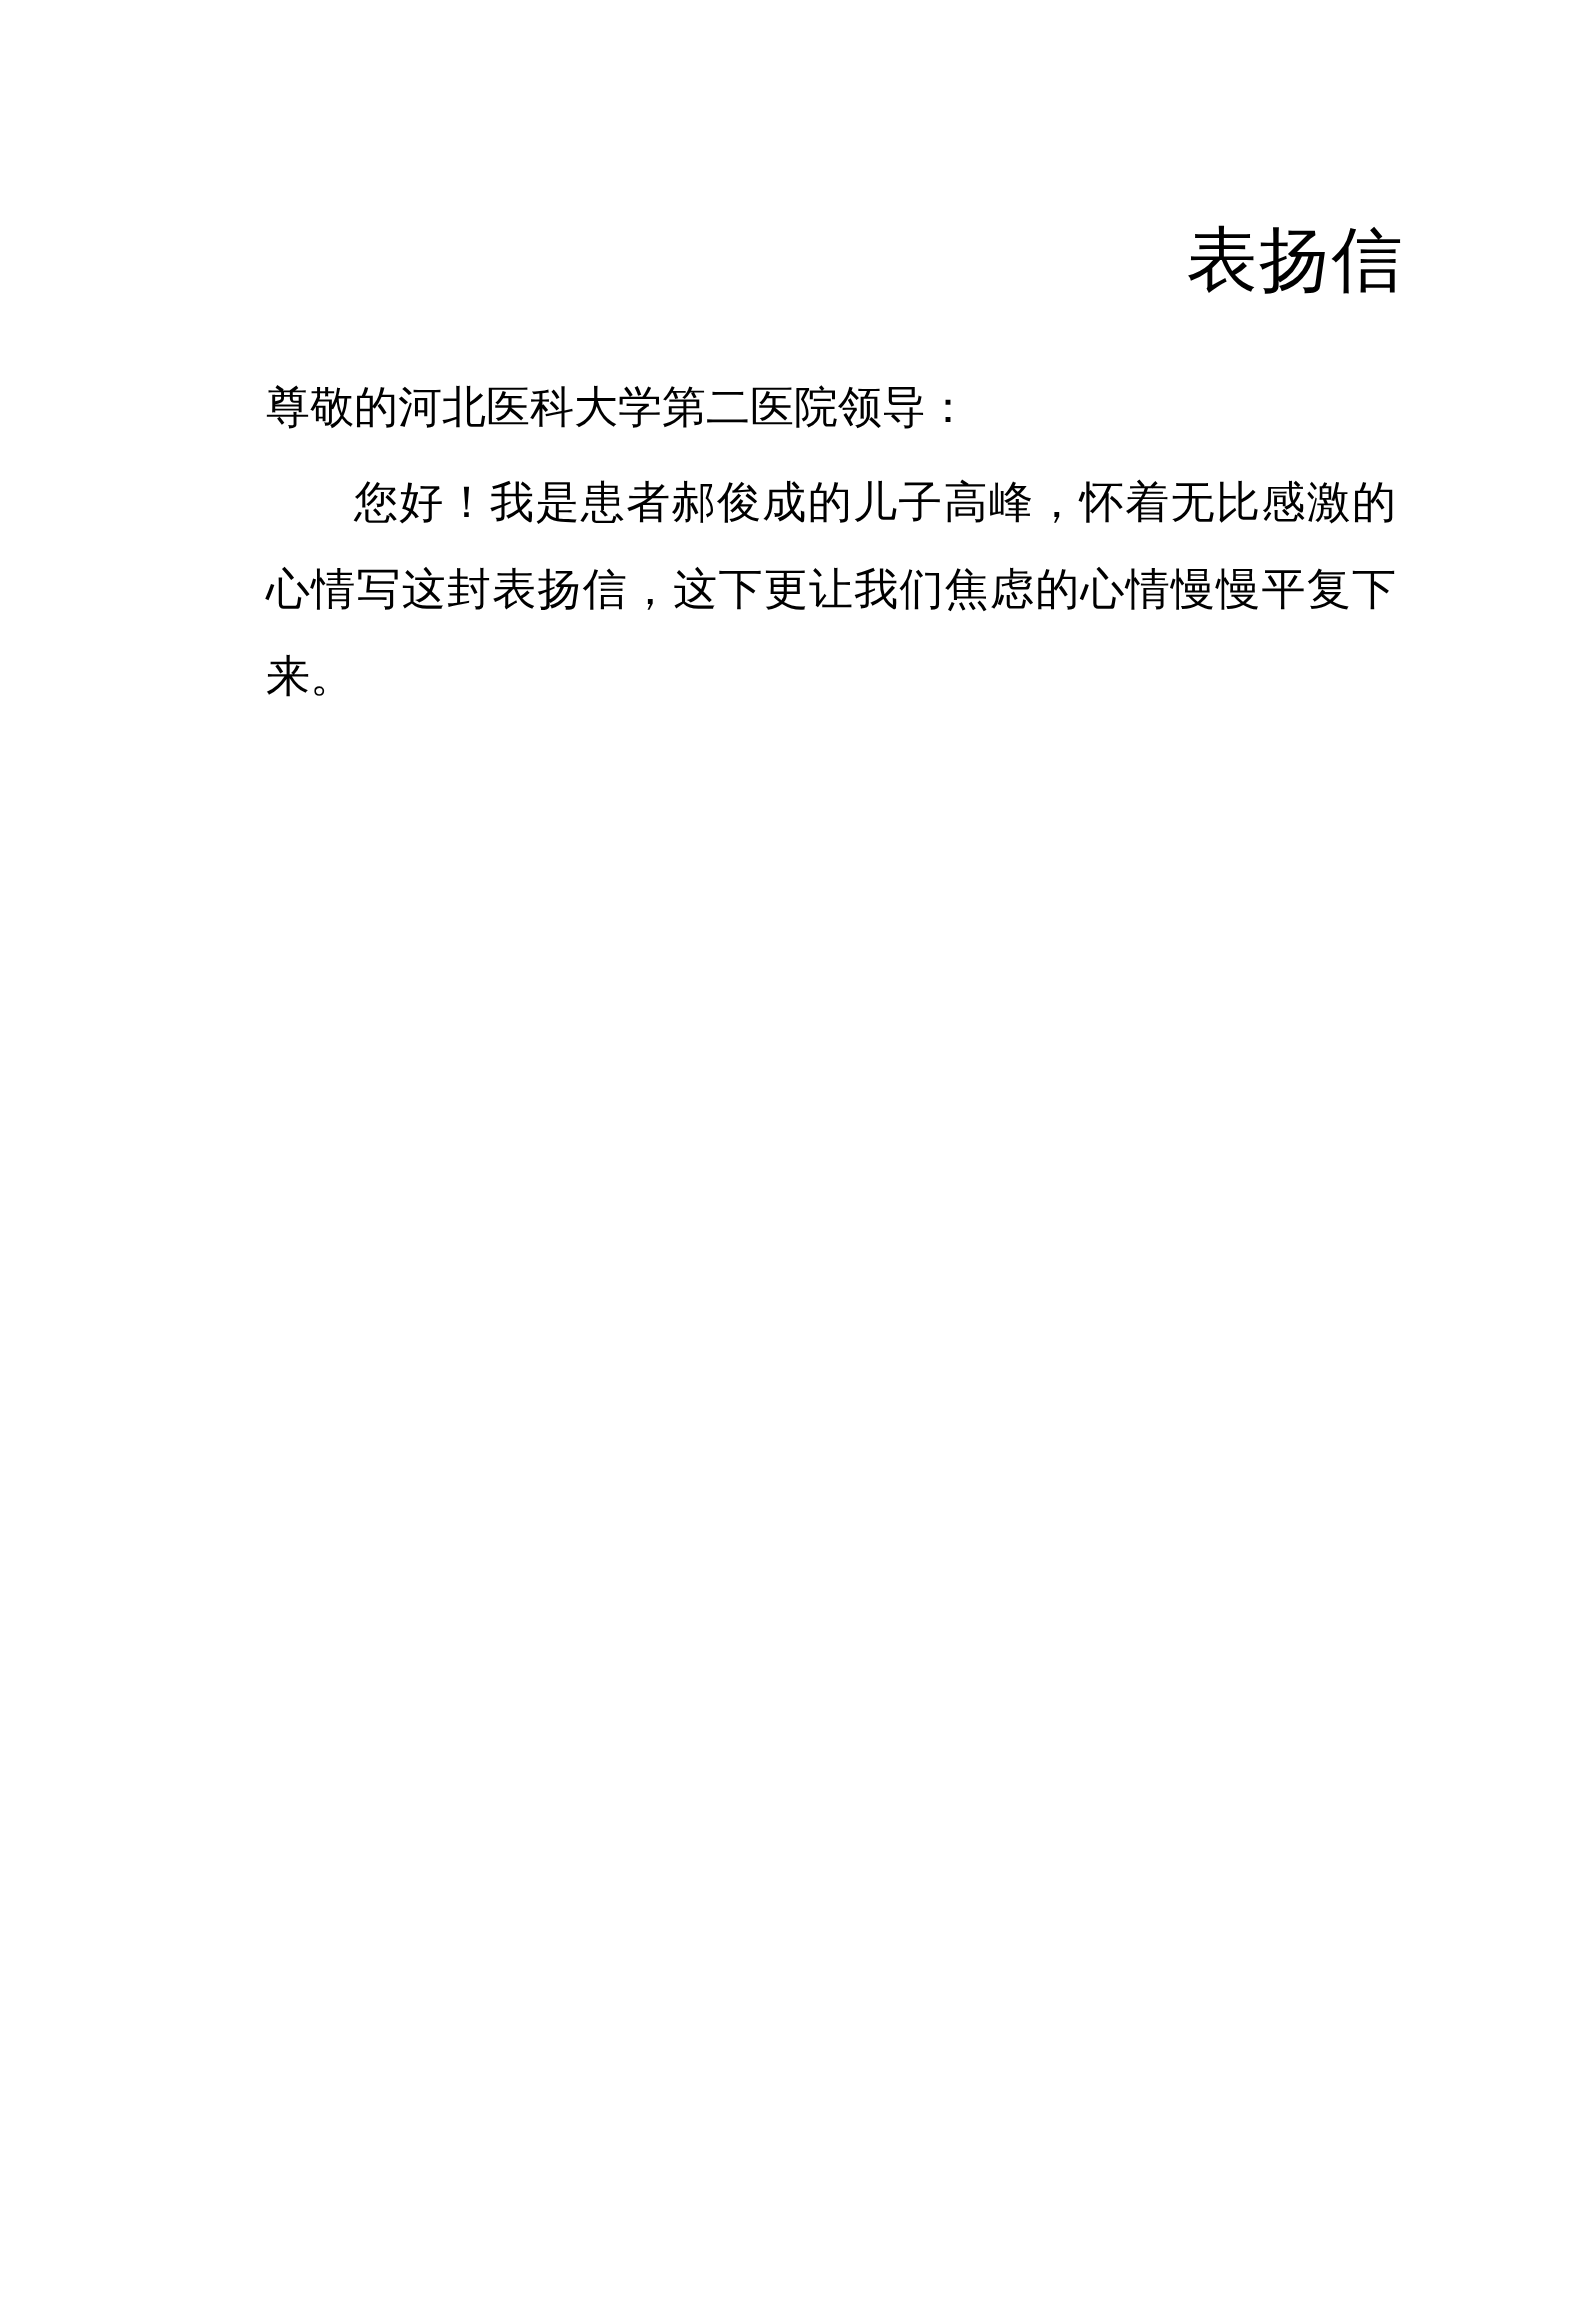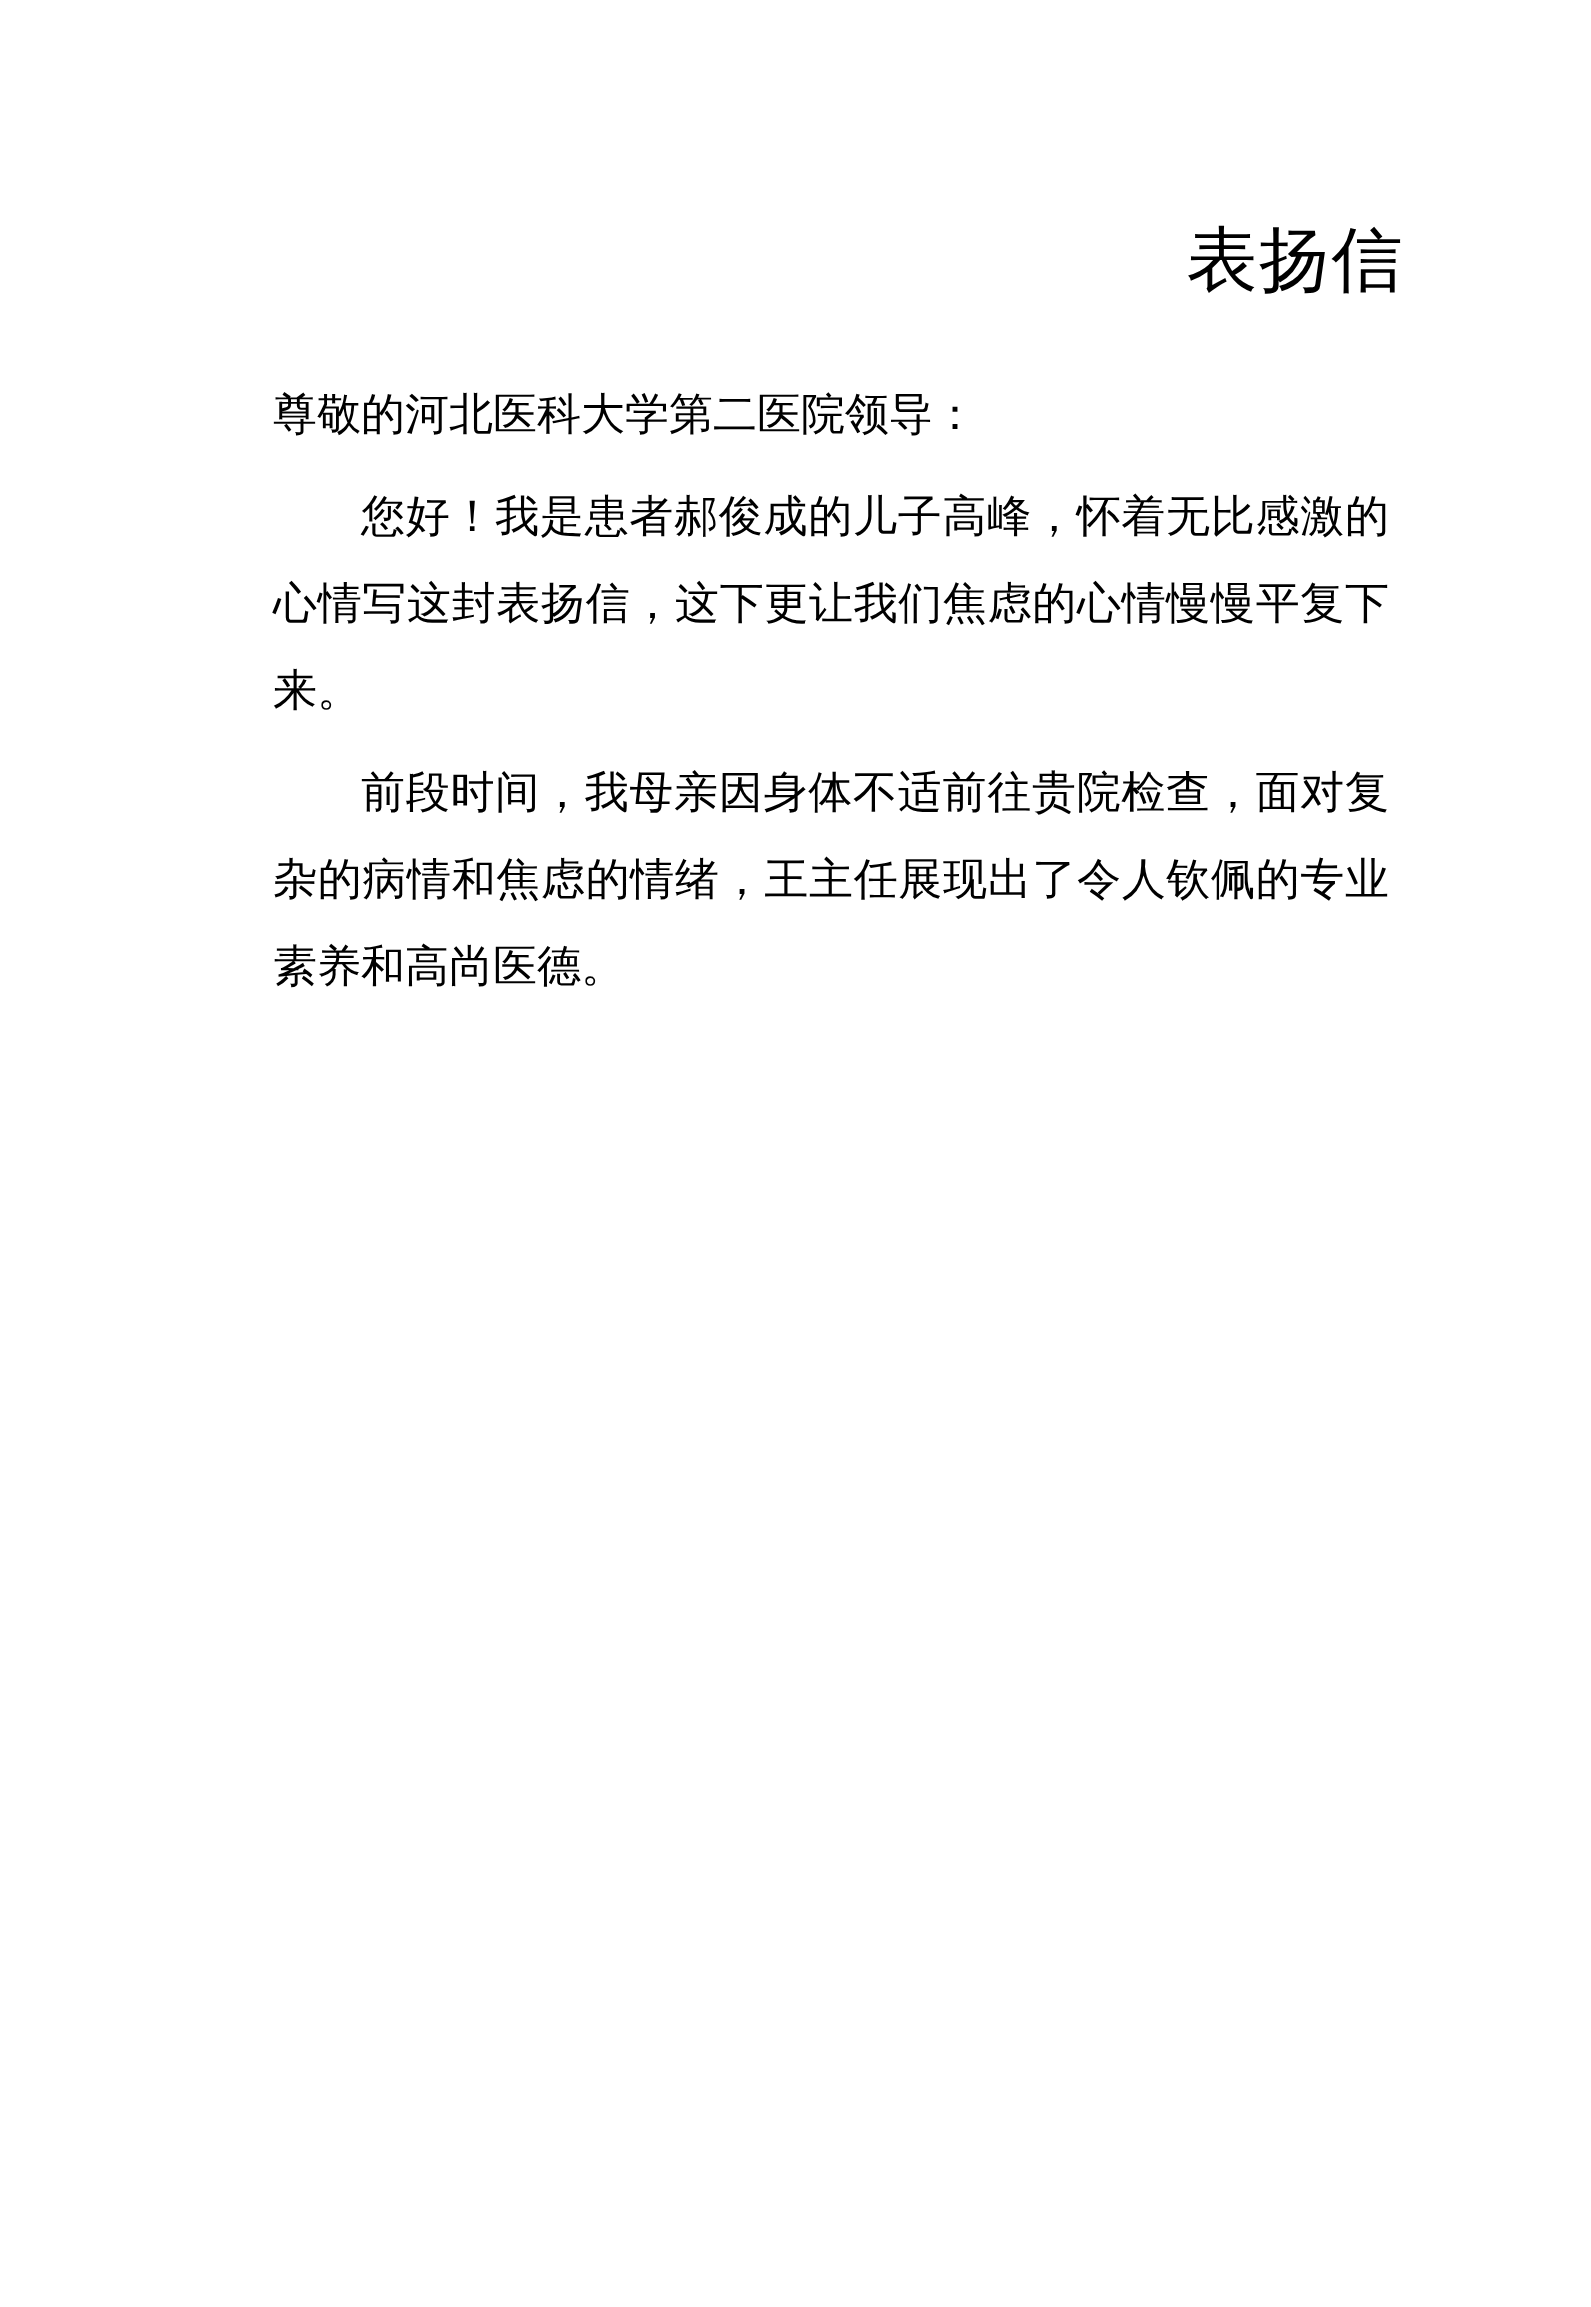--- a/index.html
+++ b/index.html
@@ -37,32 +37,31 @@
     position: absolute;
     top: 355px;
     left: 258px;
     width: 1146px;
     font-size: 44px;
     line-height: 87px;
     text-align: justify;
     text-justify: inter-ideograph;
   }
   .content p {
-    margin: 15px;
+    margin: 8px;
     padding: 0;
   }
   .para {
     text-indent: 2em;
   }
 </style>
 </head>
 <body>
 
 <div class="page">
   <h1 class="title">表扬信</h1>
 
   <div class="content">
     <p class="salutation">尊敬的河北医科大学第二医院领导：</p>
     <p class="para">您好！我是患者郝俊成的儿子高峰，怀着无比感激的心情写这封表扬信，这下更让我们焦虑的心情慢慢平复下来。</p>
-    <p class="para">前段时间，我母亲因身体不适前往贵院检查，面对复杂的病情和焦虑的情绪，王主任展现出了令人钦佩的专业素养和高尚医德。</p>
   </div>
 </div>
 
 
 </body></html>

